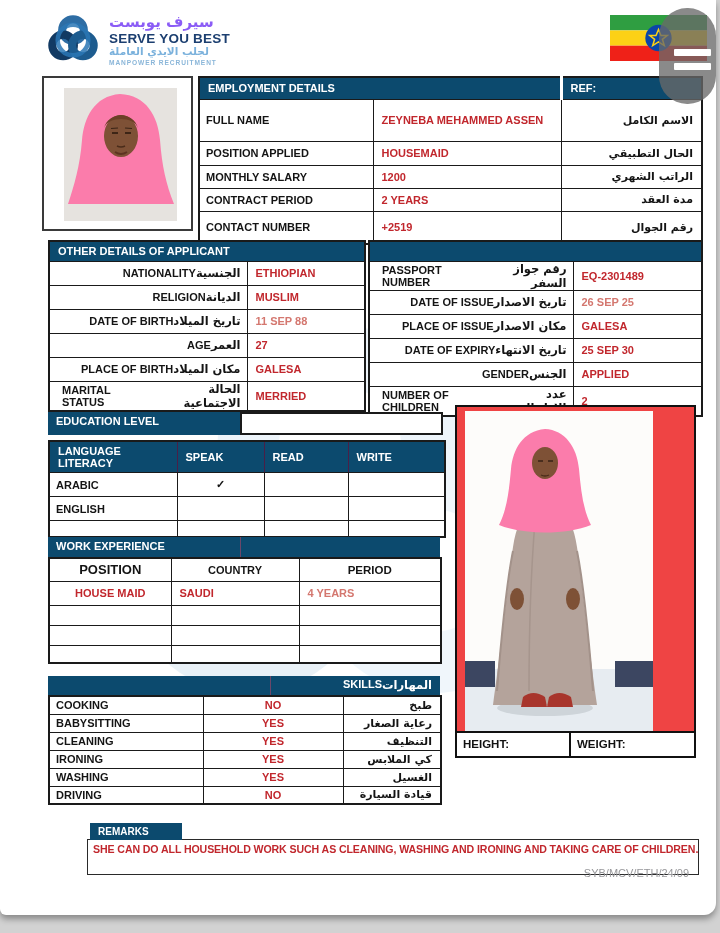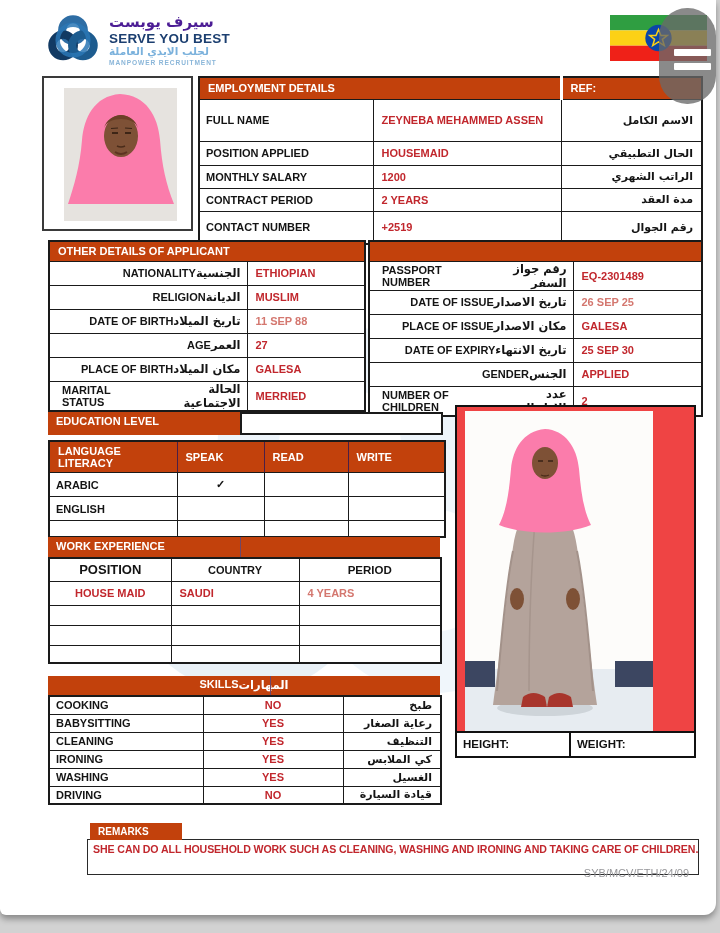--- a/index.html
+++ b/index.html
@@ -4,54 +4,54 @@
 <style>
   *{margin:0;padding:0;box-sizing:border-box}
   html,body{width:720px;height:933px}
   body{background:#d2d2d2;font-family:"Liberation Sans",sans-serif;position:relative;overflow:hidden}
   .page{position:absolute;left:0;top:0;width:716px;height:915px;background:#fff;border-radius:0 0 12px 6px;box-shadow:0 4px 6px rgba(0,0,0,.35)}
   
   .watermark{position:absolute;left:110px;top:310px;opacity:.13;z-index:0;pointer-events:none}
   
   .brand{position:absolute;left:46px;top:12px;display:flex;gap:9px;z-index:2}
   .brand-text{display:flex;flex-direction:column;line-height:1.12;padding-top:2px}
-  .b-ar1{font-family:"DejaVu Sans",sans-serif;font-size:15px;font-weight:bold;color:#4c1d95}
+  .b-ar1{font-family:"DejaVu Sans",sans-serif;font-size:15px;font-weight:bold;color:#8b5cf6}
   .b-en{font-size:13.5px;font-weight:bold;color:#1c3f70;letter-spacing:.2px}
   .b-ar2{font-family:"DejaVu Sans",sans-serif;font-size:10.5px;font-weight:bold;color:#7ab1dc}
   .b-sub{font-size:6.6px;font-weight:bold;color:#8ab6d9;letter-spacing:.9px;margin-top:1px}
   
   .flag{position:absolute;left:610px;top:15px;z-index:1}
   .menu-pill{position:absolute;left:659px;top:8px;width:57px;height:96px;border-radius:28px;background:rgba(105,105,105,.78);z-index:3;border:none;cursor:pointer}
   .menu-bar{position:absolute;right:5px;width:37px;height:7px;background:#fff;border-radius:1px}
   
   table{border-collapse:collapse;table-layout:fixed;z-index:1;position:absolute;background:#fff}
   .tbl{border:2px solid #1a1a1a}
   .tbl td{border:1.5px solid #1a1a1a;font-size:11px;overflow:hidden}
-  .hdrbar{background:#c2410c;color:#fff;font-weight:bold;font-size:11px;padding:3px 8px}
+  .hdrbar{background:#0c4a6e;color:#fff;font-weight:bold;font-size:11px;padding:3px 8px}
   td.hdrbar{border-color:#4a1f47 #4a1f47 #1a1a1a #4a1f47}
   .lbl{font-weight:bold;color:#141414;padding-left:6px}
   .val{font-weight:bold;color:#c1272d;padding-left:8px;font-size:12px}
   .val.faded{color:#d4776f}
   .ar{font-family:"DejaVu Sans",sans-serif;font-weight:bold;color:#141414;text-align:right;padding-right:8px;direction:rtl;font-size:11.5px}
   .refcell{border-left:3px solid #fff !important}
   .dual{display:flex;justify-content:flex-end;align-items:center;padding:0 4px 0 6px}
   .dual .ar{padding-right:2px}
   
   .photo1{position:absolute;left:42px;top:76px;width:151px;height:155px;border:2px solid #3a3a3a;background:#fff;z-index:1}
   .photo2{position:absolute;left:455px;top:405px;width:241px;height:353px;border:2.5px solid #111;background:#ef4444;z-index:1}
   .photo2-area{position:absolute;left:8px;top:4px;width:188px;height:320px}
   .hw-row{position:absolute;left:0;bottom:0;width:100%;height:25px;border-top:2.5px solid #111;display:flex;background:#fff}
   .hw-cell{flex:0 0 112px;font-weight:bold;font-size:11.5px;padding:5px 0 0 6px;color:#111}
   .hw-cell.w{flex:1;border-left:2.5px solid #111}
   
   .edu-bar{position:absolute;left:48px;top:412px;width:192px;height:23px;z-index:1}
   .edu-cell{position:absolute;left:240px;top:412px;width:203px;height:23px;border:2px solid #1a1a1a;background:#fff;z-index:1}
   .we-bar{position:absolute;left:48px;top:537px;width:392px;height:20px;z-index:1}
   .bar-div{position:absolute;top:0;height:100%;border-left:1px solid #6d4769}
-  .sk-bar{position:absolute;left:48px;top:676px;width:392px;height:19px;z-index:1;display:flex;justify-content:center;padding:2px 8px}
+  .sk-bar{position:absolute;left:48px;top:676px;width:392px;height:19px;z-index:1;display:flex;justify-content:flex-end;padding:2px 8px}
   .sk-bar .ar{color:#fff;padding:0}
   
   .cen{text-align:center;padding-left:0}
   
   .rm-label{position:absolute;left:90px;top:823px;width:92px;height:17px;z-index:2;font-size:10px;padding:3px 0 0 8px}
   .rm-box{position:absolute;left:87px;top:839px;width:612px;height:36px;border:1.5px solid #2a2a2a;background:#fff;z-index:1}
   .rm-text{font-size:10.6px;font-weight:bold;color:#c1272d;padding:3px 5px;letter-spacing:-.1px;white-space:nowrap}
   .doc-code{position:absolute;top:867px;right:27px;color:#97979a;font-size:11px;z-index:3}
 </style>
 </head>

